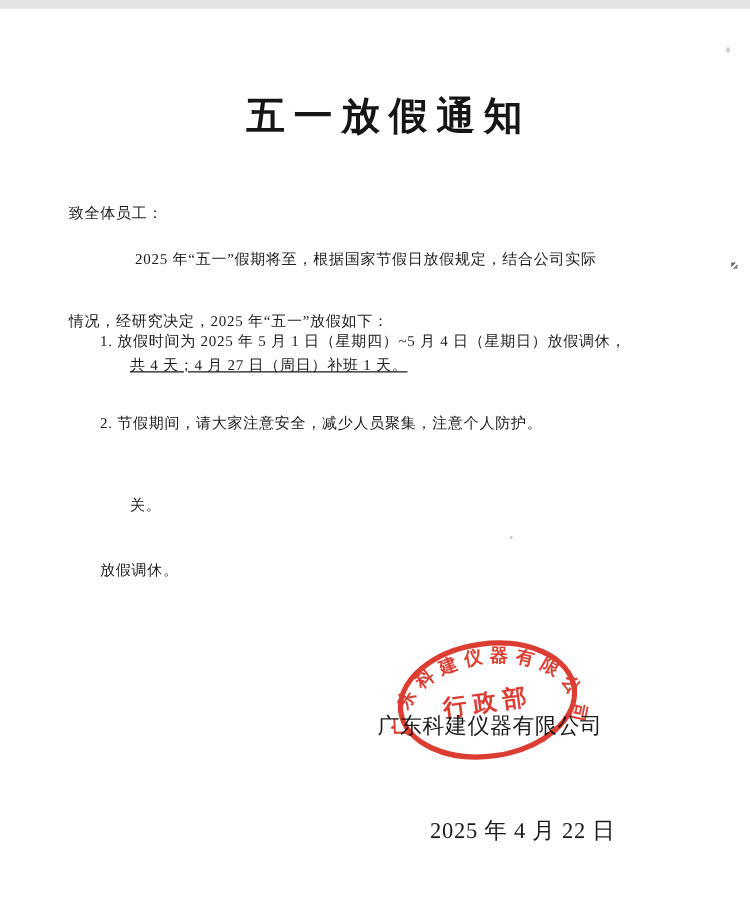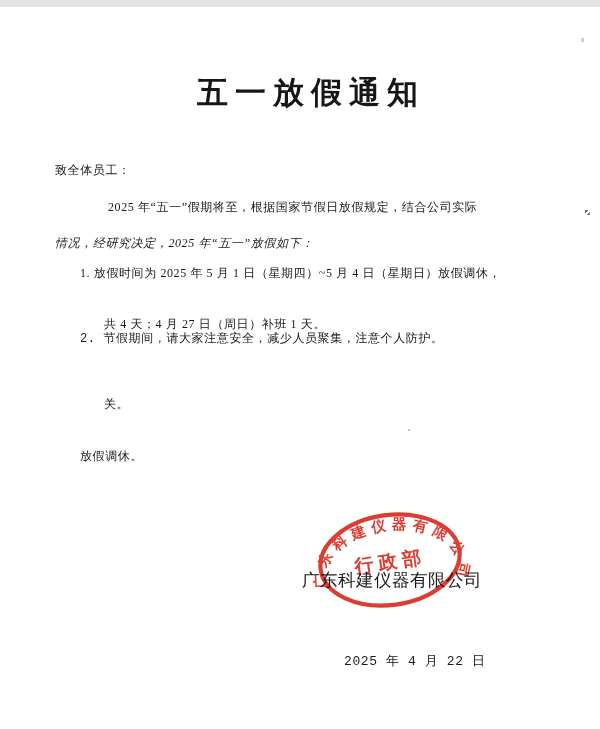--- a/index.html
+++ b/index.html
@@ -35,29 +35,29 @@
   }
   .line {
     position: absolute;
     font-size: 12px;
     letter-spacing: 0.6px;
     white-space: nowrap;
     color: #1a1a1a;
   }
   .salutation   { left: 55px;  top: 162px; }
   .intro-1      { left: 108px;  top: 199px; }
-  .intro-2      { left: 55px;  top: 235px; font-style: italic; }
+  .intro-2      { left: 55px;  top: 249px; }
   .item1-l1     { left: 80px;  top: 265px; }
-  .item1-l2     { left: 104px; top: 316px; }
-  .item2-l1     { left: 80px;  top: 330px; font-family: Liberation Mono, monospace; }
+  .item1-l2     { left: 104px; top: 284px; text-decoration: underline; }
+  .item2-l1     { left: 80px;  top: 330px; }
   .item3-l1     { left: 80px;  top: 363px; letter-spacing: 0.2px; }
   .item3-l2     { left: 104px; top: 396px; }
   .closing      { left: 80px;  top: 448px; }
   .company-sig  { left: 302px; top: 568px; font-size: 17.5px; letter-spacing: 0.5px; }
-  .date-line    { left: 344px; top: 652px; font-size: 13px; font-family: Liberation Mono, monospace; }
+  .date-line    { left: 344px; top: 652px; font-size: 18px; }
   .seal-svg {
     position: absolute;
     left: 288px; top: 500px;
     width: 204px; height: 122px;
     mix-blend-mode: multiply;
     pointer-events: none;
   }
   .speck1 {
     position: absolute;
     left: 585px; top: 210px;

